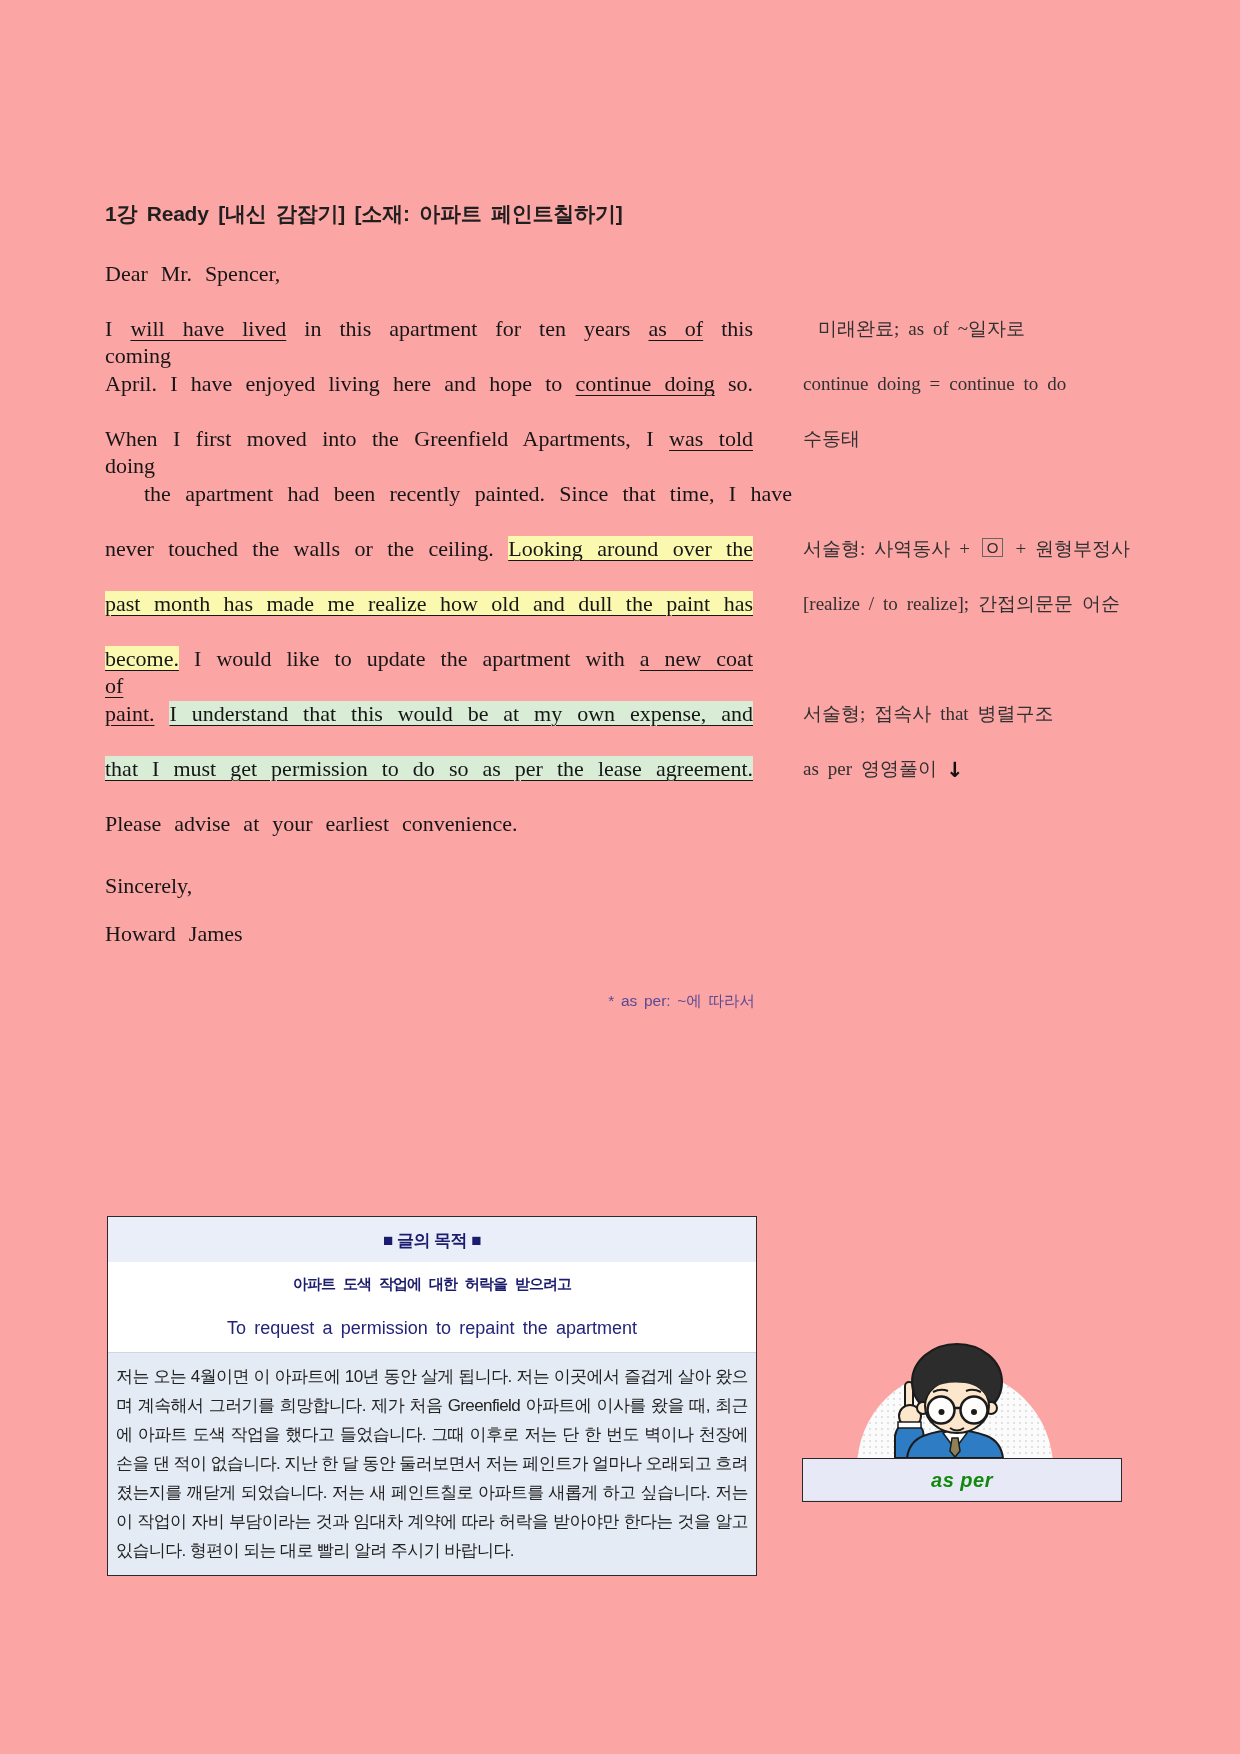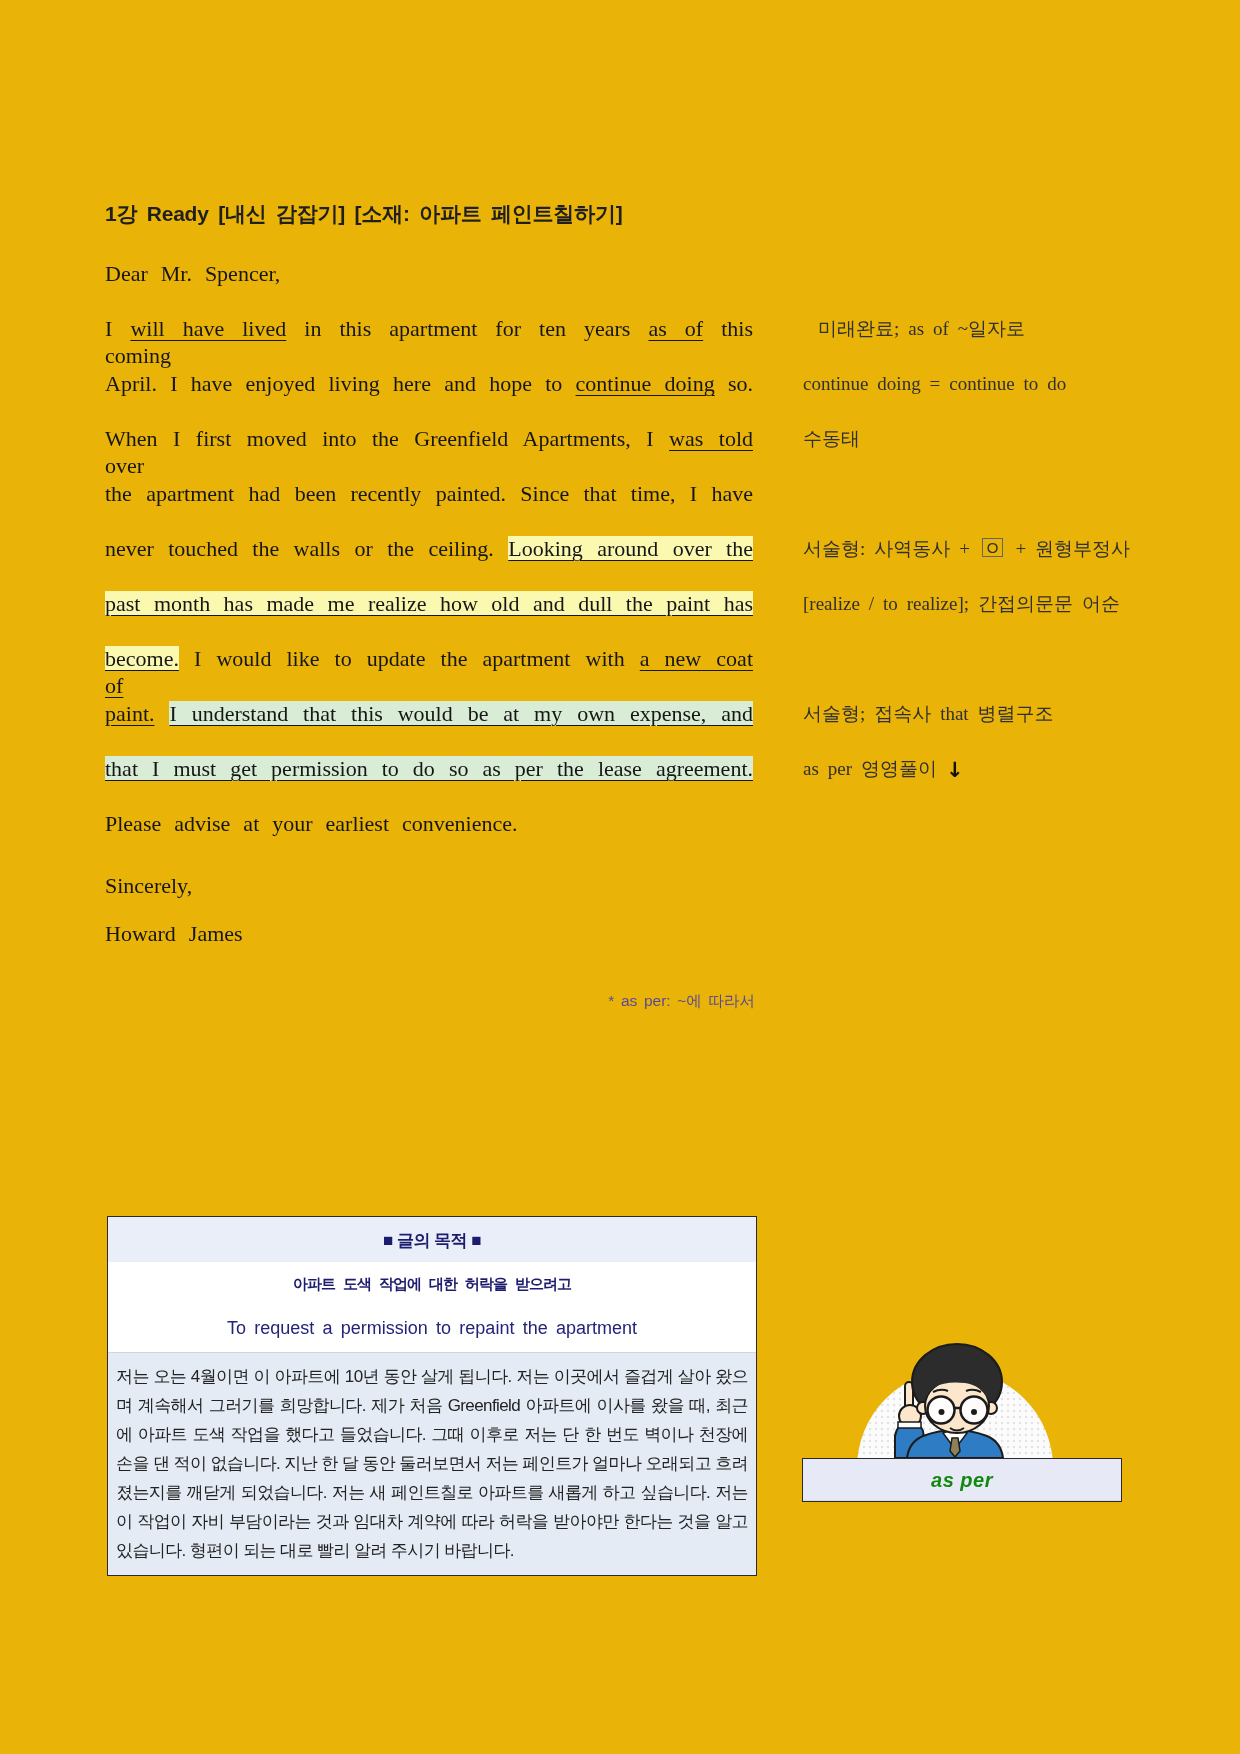--- a/index.html
+++ b/index.html
@@ -1,16 +1,16 @@
 <!DOCTYPE html>
 <html style="--hl-yellow: #fbf8b0; --hl-green: #d9edd6; --asper-green: #12880f; --def-purple: #7a5fa5;"><head>
 <meta charset="utf-8">
 <style>
   html,body{margin:0;padding:0;background:#fff;}
-  .page{position:relative;width:1240px;height:1754px;background:#eab308;overflow:hidden;
+  .page{position:relative;width:1240px;height:1754px;background:#fca5a5;overflow:hidden;
         font-family:"Liberation Serif",serif;}
 
   .lesson-title{position:absolute;left:105px;top:200px;
         font-family:"Liberation Sans",sans-serif;font-weight:800;font-size:21px;
         color:#1f1f1f;letter-spacing:-0.2px;word-spacing:0.18em;}
 
   .letter{position:absolute;left:105px;top:0;width:648px;height:1000px;}
   .letter-line{position:absolute;left:0;width:100%;font-size:22px;color:#161616;
         word-spacing:0.34em;line-height:27px;}
   .letter-line.just{text-align:justify;text-align-last:justify;}
@@ -61,22 +61,22 @@
 <body>
 
 <div class="page">
 
   <div class="lesson-title">1강 Ready [내신 감잡기] [소재: 아파트 페인트칠하기]</div>
 
   <div class="letter" id="letter-lines">
       <div class="letter-line" style="top: 260px;"><span>Dear Mr. Spencer,</span></div>
       <div class="letter-line just" style="top: 315px;"><span>I </span><span class="seg-u">will have lived</span><span> in this apartment for ten years </span><span class="seg-u">as of</span><span> this coming</span></div>
       <div class="letter-line just" style="top: 370px;"><span>April. I have enjoyed living here and hope to </span><span class="seg-u">continue doing</span><span> so.</span></div>
-      <div class="letter-line just" style="top: 425px;"><span>When I first moved into the Greenfield Apartments, I </span><span class="seg-u">was told</span><span> over</span></div>
-      <div class="letter-line just" style="top: 480px;"><span>the apartment had been recently painted. Since that time, I have</span></div>
+      <div class="letter-line just" style="top: 425px;"><span>When I first moved into the Greenfield Apartments, I </span><span class="seg-u">was told</span><span> doing</span></div>
+      <div class="letter-line just" style="top: 480px; margin-left: 39px;"><span>the apartment had been recently painted. Since that time, I have</span></div>
       <div class="letter-line just" style="top: 535px;"><span>never touched the walls or the ceiling. </span><span class="seg-y">Looking around over the</span></div>
       <div class="letter-line just" style="top: 590px;"><span class="seg-y">past month has made me realize how old and dull the paint has</span></div>
       <div class="letter-line just" style="top: 645px;"><span class="seg-y">become.</span><span> I would like to update the apartment with </span><span class="seg-u">a new coat of</span></div>
       <div class="letter-line just" style="top: 700px;"><span class="seg-u">paint.</span><span> </span><span class="seg-g">I understand that this would be at my own expense, and</span></div>
       <div class="letter-line just" style="top: 755px;"><span class="seg-g">that I must get permission to do so as per the lease agreement.</span></div>
       <div class="letter-line" style="top: 810px;"><span>Please advise at your earliest convenience.</span></div>
       <div class="letter-line" style="top: 872px;"><span>Sincerely,</span></div>
       <div class="letter-line" style="top: 920px;"><span>Howard James</span></div>
     </div>
 

